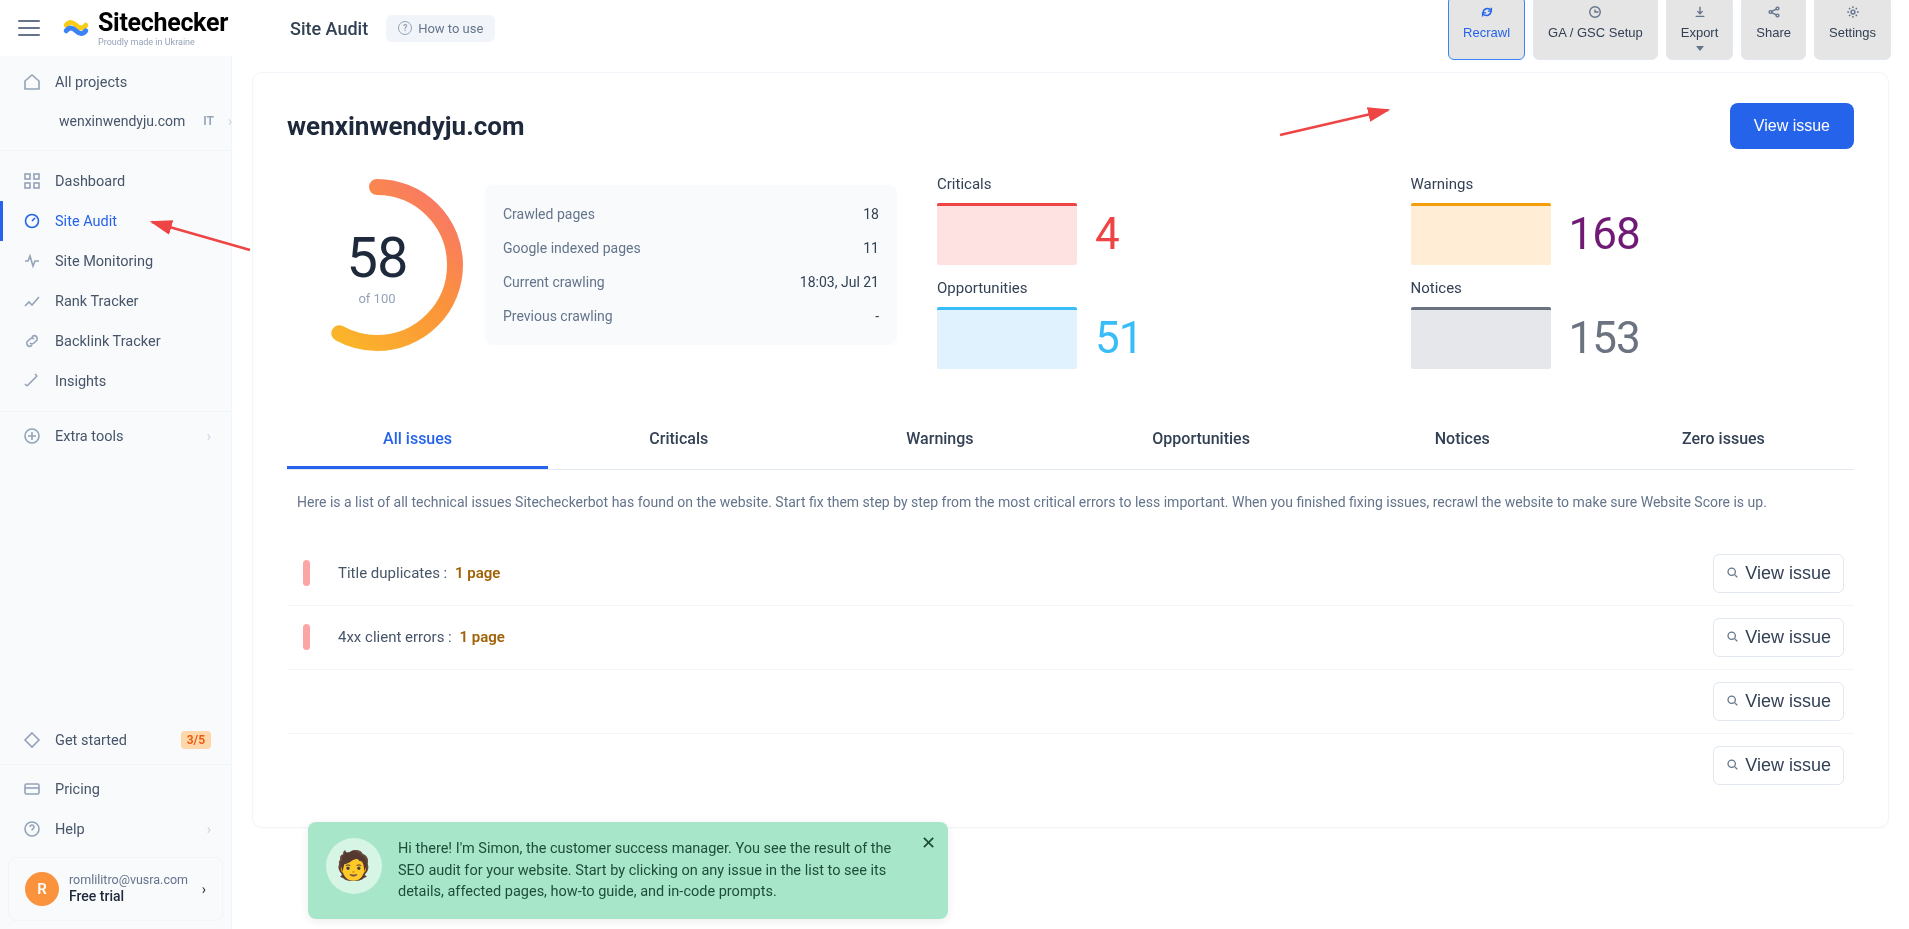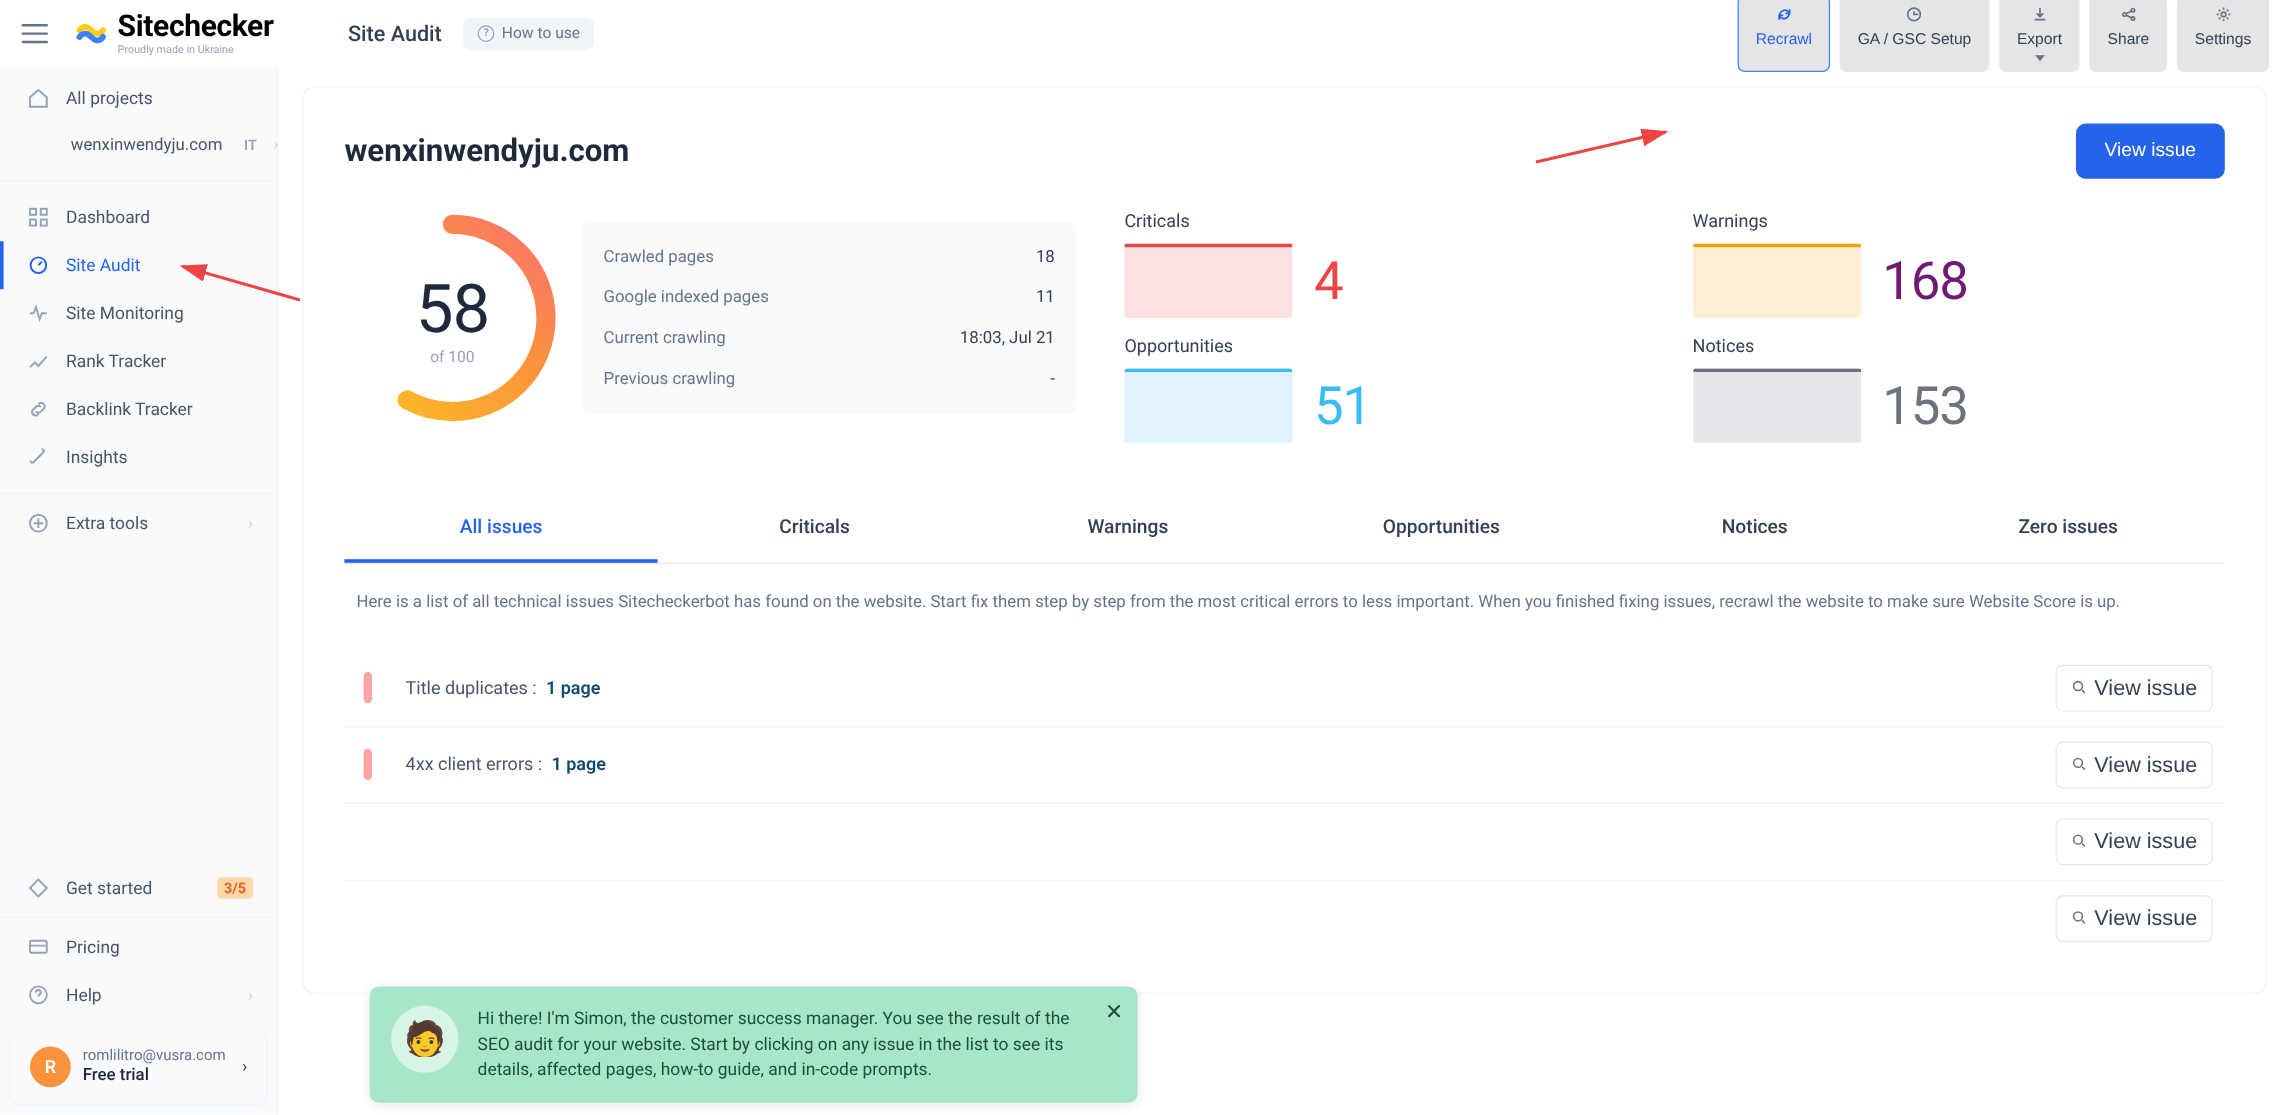--- a/index.html
+++ b/index.html
@@ -109,21 +109,21 @@
   .tab { flex:1; text-align:center; padding:16px 0 18px; font-size:16px; color:#334155; cursor:pointer; border-bottom:3px solid transparent; font-weight:500; }
   .tab.active { color:#2563eb; border-bottom-color:#2563eb; }
   .tab-desc { color:#64748b; font-size:14px; line-height:1.55; padding:22px 10px 6px; }
 
   
   .issues { margin-top:22px; }
   .issue-row { display:flex; align-items:center; padding:12px 10px; border-top:1px solid #f1f5f9; }
   .issue-row:first-child{ border-top:none; }
   .sev { width:7px; height:26px; border-radius:4px; background:#fca5a5; margin-right:28px; margin-left:6px; }
   .issue-text { color:#475569; font-size:15px; }
-  .issue-text .cnt { font-weight:600; color:#0c4a6e; margin-left:4px; }
+  .issue-text .cnt { font-weight:600; color:#a16207; margin-left:4px; }
   .view-issue-btn { margin-left:auto; border:1px solid #e2e8f0; border-radius:6px; background:#fff; padding:8px 12px; font-size:18px; color:#334155; cursor:pointer; display:flex; align-items:center; gap:6px; }
 
   
   .toast {
     position:fixed; left:308px; bottom:10px; width:640px;
     background:#a7e6c9; border-radius:8px; padding:16px 42px 16px 18px;
     display:flex; gap:16px; align-items:flex-start; color:#065f46;
     box-shadow:0 2px 10px rgba(0,0,0,.08);
   }
   .toast .face { width:56px; height:56px; border-radius:50%; background:#d6f5e4; flex-shrink:0; overflow:hidden; display:flex; align-items:center; justify-content:center; font-size:28px; }

